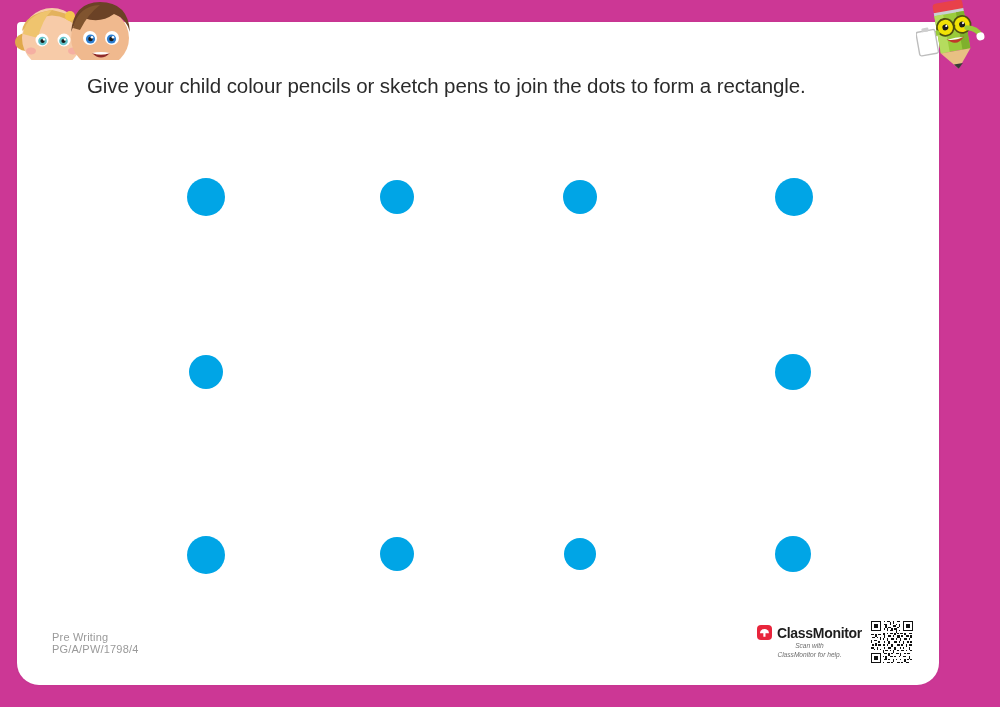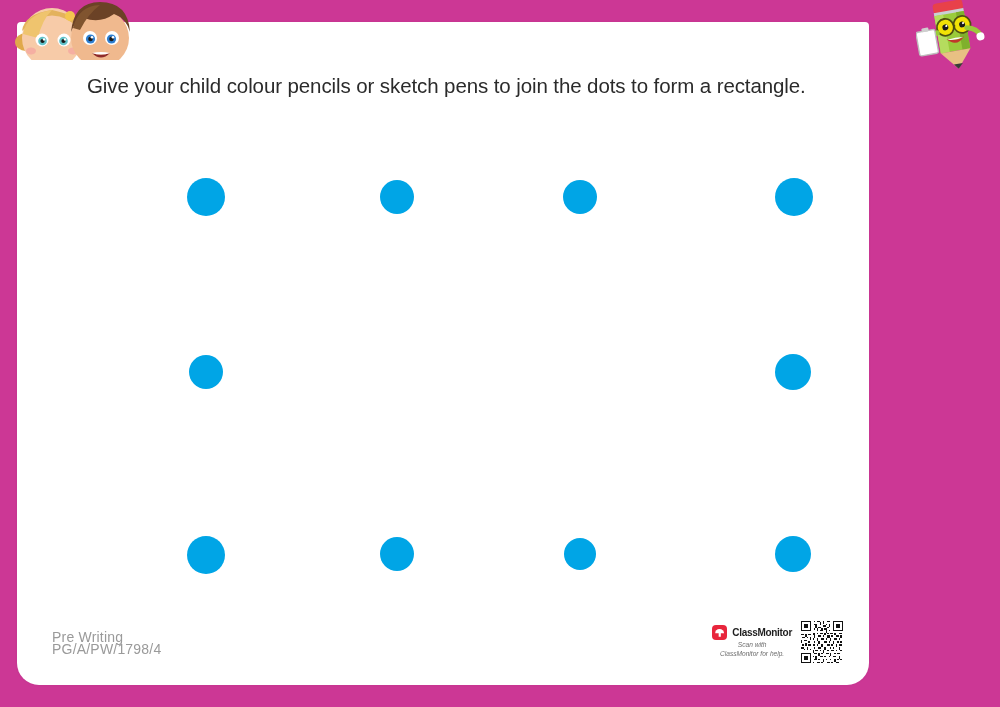--- a/index.html
+++ b/index.html
@@ -13,21 +13,21 @@
   #worksheet{
     position:absolute;
     left:0;top:0;
     width:1000px;height:707px;
     background:#CC3795;
   }
   
   .paper{
     position:absolute;
     left:17px;top:22px;
-    width:852px;height:663px;
+    width:922px;height:663px;
     background:#ffffff;
     border-radius:4px 4px 22px 22px;
     box-shadow:0 0 3px rgba(0,0,0,.06);
   }
   
   .instruction{
     position:absolute;
     left:70px;top:50px;
     width:830px;
     font-size:20.5px;
@@ -45,21 +45,21 @@
   .dot{
     position:absolute;
     background:#00A5E6;
     border-radius:50%;
     pointer-events:auto;
   }
   
   .footer-code{
     position:absolute;
     left:35px;bottom:30px;
-    font-size:14px;
+    font-size:11px;
     line-height:12px;
     color:#9a9a9a;
     letter-spacing:.2px;
   }
   .brand{
     position:absolute;
     right:26px;bottom:22px;
     display:flex;
     align-items:center;
     gap:9px;
@@ -74,21 +74,21 @@
     position:relative;flex:none;
   }
   .brand-mark::before{
     content:"";position:absolute;
     left:3px;top:3.4px;width:9px;height:8px;
     background:#fff;
     border-radius:50% 50% 45% 45%;
     clip-path:polygon(0 0,100% 0,100% 55%,62% 55%,62% 100%,38% 100%,38% 55%,0 55%);
   }
   .brand-name{
-    font-size:10px;font-weight:bold;color:#1d1d1d;letter-spacing:-.3px;
+    font-size:14px;font-weight:bold;color:#1d1d1d;letter-spacing:-.3px;
   }
   .brand-tag{
     font-size:6.6px;color:#6d6d6d;text-align:center;line-height:8.6px;
     font-style:italic;margin-top:1px;
   }
   .qr{
     width:42px;height:42px;flex:none;
     background:#fff;
   }
   

